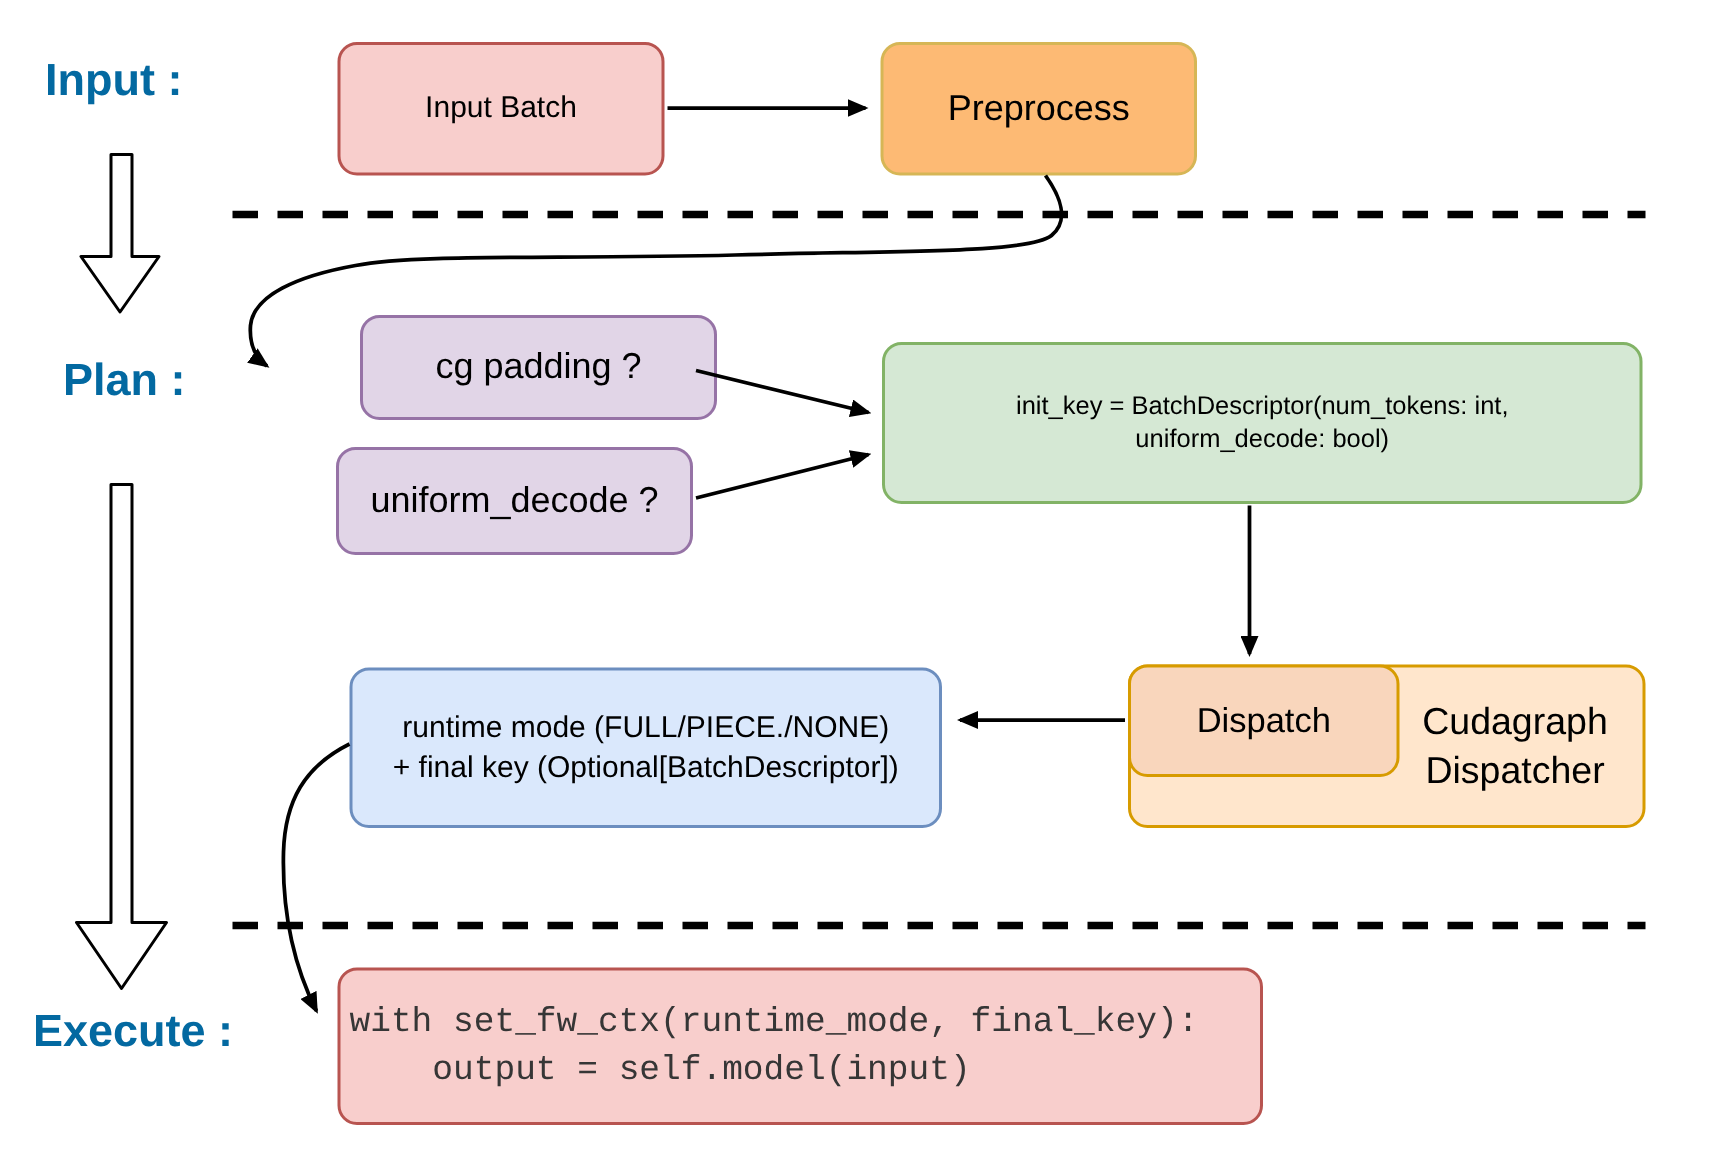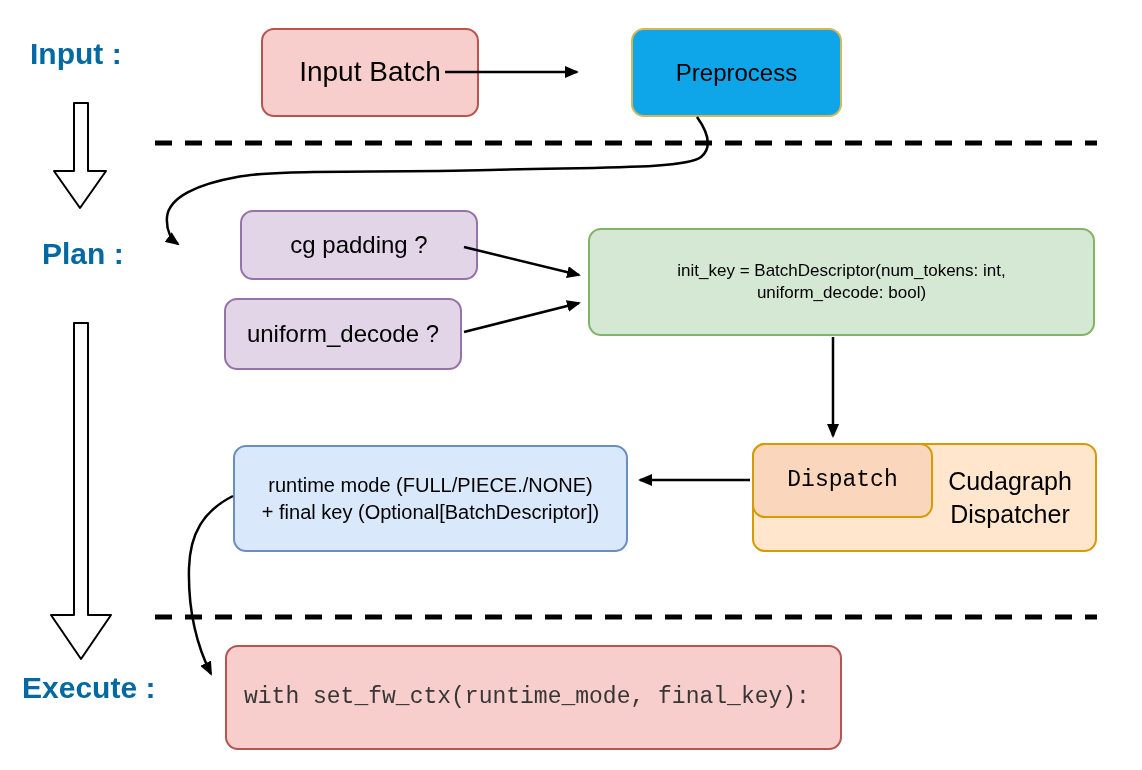--- a/index.html
+++ b/index.html
@@ -9,41 +9,41 @@
   }
   .stage-label {
     position:absolute; font-weight:bold; font-size:30px; color:#0369a1; white-space:nowrap;
   }
   .node {
     position:absolute; box-sizing:border-box; border:2px solid; border-radius:13px;
     display:flex; flex-direction:column; align-items:center; justify-content:center;
     text-align:center; line-height:1.32;
   }
   .node-red    { background:#f8cecc; border-color:#b85450; }
-  .node-yellow { background:#0ea5e9; border-color:#d6b656;margin-left:44px; }
+  .node-yellow { background:#fdba74; border-color:#d6b656; }
   .node-purple { background:#e1d5e7; border-color:#9673a6; }
   .node-green  { background:#d5e8d4; border-color:#82b366; }
   .node-blue   { background:#dae8fc; border-color:#6c8ebf; }
   .node-orange { background:#ffe6cc; border-color:#d79b00; }
-  .node-peach  { background:#f9d6bc; border-color:#d79b00;font-family:Liberation Mono, monospace; }
+  .node-peach  { background:#f9d6bc; border-color:#d79b00; }
 
-  #input-batch     { left:225px; top:28px;  width:218px; height:89px;  font-size:28px;margin-left:36px; }
+  #input-batch     { left:225px; top:28px;  width:218px; height:89px;  font-size:20px; }
   #preprocess      { left:587px; top:28px;  width:211px; height:89px;  font-size:24px; }
   #cg-padding      { left:224px; top:210px; width:238px; height:70px;  font-size:24px;margin-left:16px; }
   #uniform-decode  { left:224px; top:298px; width:238px; height:72px;  font-size:24px; }
   #init-key        { left:588px; top:228px; width:507px; height:108px; font-size:17px; }
   #runtime-mode    { left:233px; top:445px; width:395px; height:107px; font-size:20px; }
   #dispatcher      { left:752px; top:443px; width:345px; height:109px; align-items:flex-end; }
   #dispatcher-label{ width:170px; height:100%; display:flex; align-items:center;
                      justify-content:center; text-align:center; font-size:25px; line-height:1.3; }
   #dispatch        { left:752px; top:443px; width:181px; height:75px;  font-size:23px; }
   #execute-code    { left:225px; top:645px; width:617px; height:105px;
                      align-items:flex-start; justify-content:center; text-align:left;
                      font-family:"Liberation Mono", monospace; font-size:23px;
-                     color:#363636; padding-left:17px; line-height:1.36; }
+                     color:#363636; padding-left:6px; line-height:1.36; }
   .code-line { white-space:pre; }
   svg.overlay { position:absolute; left:0; top:0; z-index:5; pointer-events:none; }
   .node { z-index:2; }
 </style>
 </head>
 <body>
 
 <div id="canvas">
 
   <div class="stage-label" style="left:30px; top:37px;">Input :</div>
@@ -79,20 +79,21 @@
     <span>Dispatch</span>
   </div>
 
   <div class="node node-blue" id="runtime-mode">
     <span>runtime mode (FULL/PIECE./NONE)</span>
     <span>+ final key (Optional[BatchDescriptor])</span>
   </div>
 
   <div class="node node-red" id="execute-code">
     <span class="code-line">with set_fw_ctx(runtime_mode, final_key):</span>
+    <span class="code-line">    output = self.model(input)</span>
   </div>
 
   <svg class="overlay" width="1142" height="770" viewBox="0 0 1142 770">
     <defs>
       <marker id="ah" markerUnits="userSpaceOnUse" markerWidth="14" markerHeight="12" viewBox="0 0 14 12" refX="12" refY="6" orient="auto">
         <path d="M0 0 L14 6 L0 12 Z" fill="#000"></path>
       </marker>
     </defs>
 
     <line x1="155" y1="143" x2="1097" y2="143" stroke="#000" stroke-width="5" stroke-dasharray="17 13"></line>

